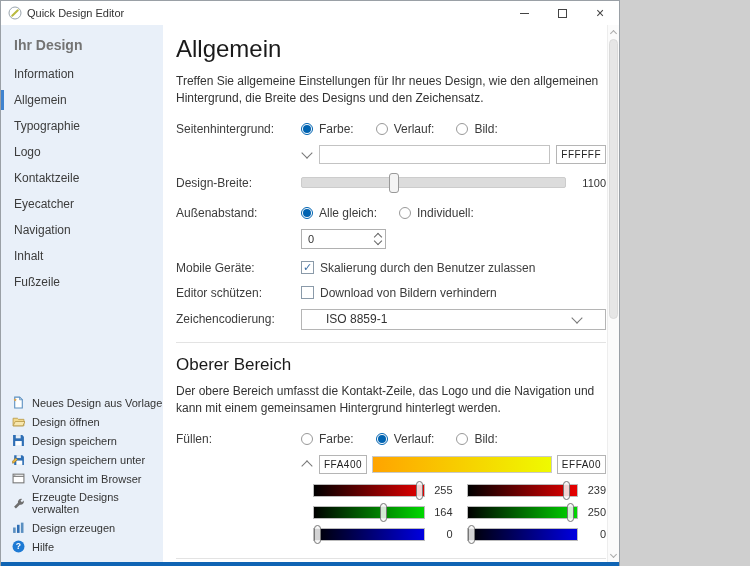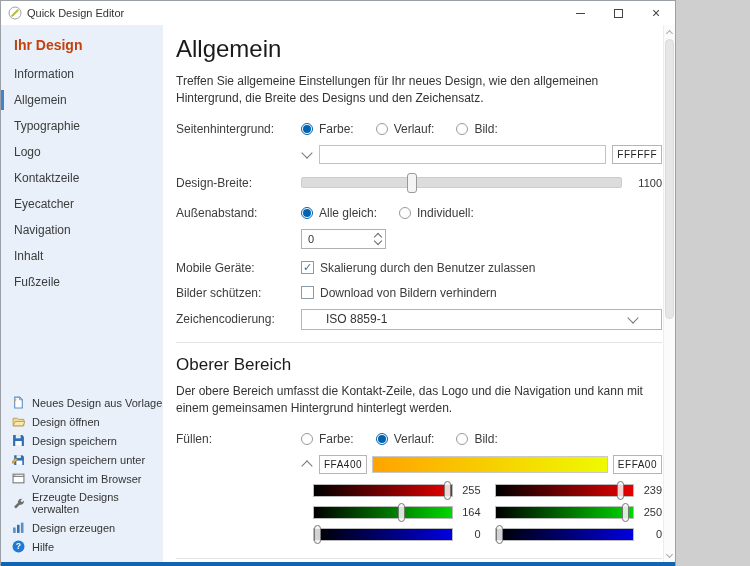--- a/index.html
+++ b/index.html
@@ -1,35 +1,35 @@
 <!DOCTYPE html>
 <html><head>
 <meta charset="utf-8">
 <style>
   * { box-sizing: border-box; margin: 0; padding: 0; }
   html,body { background:#cfcfcf; font-family:"Liberation Sans", sans-serif; }
   .window {
-    position:relative; width:676px; height:566px; background:#fff;
+    position:relative; width:620px; height:566px; background:#fff;
     border:1px solid #9aa0a6; border-bottom:none; overflow:hidden;
     display:flex; flex-direction:column;
   }
   
   .titlebar { height:24px; flex:0 0 24px; display:flex; align-items:center; background:#fff; }
   .titlebar .appicon { width:14px; height:14px; margin:0 5px 0 7px; }
   .titlebar .apptitle { font-size:11px; color:#333; }
   .wincontrols { margin-left:auto; display:flex; height:100%; }
   .winbtn { width:38px; height:100%; display:flex; align-items:center; justify-content:center; color:#444; }
   .glyph-min { width:9px; height:1px; background:#444; }
   .glyph-max { width:9px; height:9px; border:1px solid #444; background:#fff; }
   .glyph-close { font-size:14px; line-height:1; color:#444; }
   
   .appbody { flex:1 1 auto; display:flex; min-height:0; }
   
   .sidebar { flex:0 0 162px; background:#e9f0f9; display:flex; flex-direction:column; padding-top:6px; }
-  .sb-header { font-size:14px; font-weight:bold; color:#c2410c; padding:6px 0 8px 13px; }
+  .sb-header { font-size:14px; font-weight:bold; color:#737373; padding:6px 0 8px 13px; }
   .sb-item { position:relative; font-size:12px; color:#3c3c3c; padding:6px 17px 6px 13px; cursor:default; }
   .sb-item.selected::before { content:""; position:absolute; left:0; top:3px; bottom:3px; width:3px; background:#3f83cf; }
   .sb-spacer { flex:1 1 auto; }
   .sb-tool { display:flex; align-items:center; gap:7px; font-size:11px; color:#333; padding:3px 0 3px 11px; }
   .sb-tool svg { flex:0 0 13px; width:13px; height:13px; }
   .sb-tools { padding-bottom:6px; }
   
   .main { flex:1 1 auto; padding:6px 1px 0 13px; overflow:hidden; position:relative; }
   h1 { font-size:24px; font-weight:400; color:#1a1a1a; margin:4px 0 10px 0; }
   h2 { font-size:17px; font-weight:400; color:#1a1a1a; margin:12px 0 8px 0; }
@@ -259,21 +259,21 @@
 
       <div class="row">
         <div class="rlabel">Mobile Geräte:</div>
         <div class="rctl">
           <span class="cb">✓</span>
           <span class="cbtext">Skalierung durch den Benutzer zulassen</span>
         </div>
       </div>
 
       <div class="row">
-        <div class="rlabel">Bilder schützen:</div>
+        <div class="rlabel">Editor schützen:</div>
         <div class="rctl">
           <span class="cb"></span>
           <span class="cbtext">Download von Bildern verhindern</span>
         </div>
       </div>
 
       <div class="row">
         <div class="rlabel">Zeichencodierung:</div>
         <div class="rctl">
           <div class="select">

